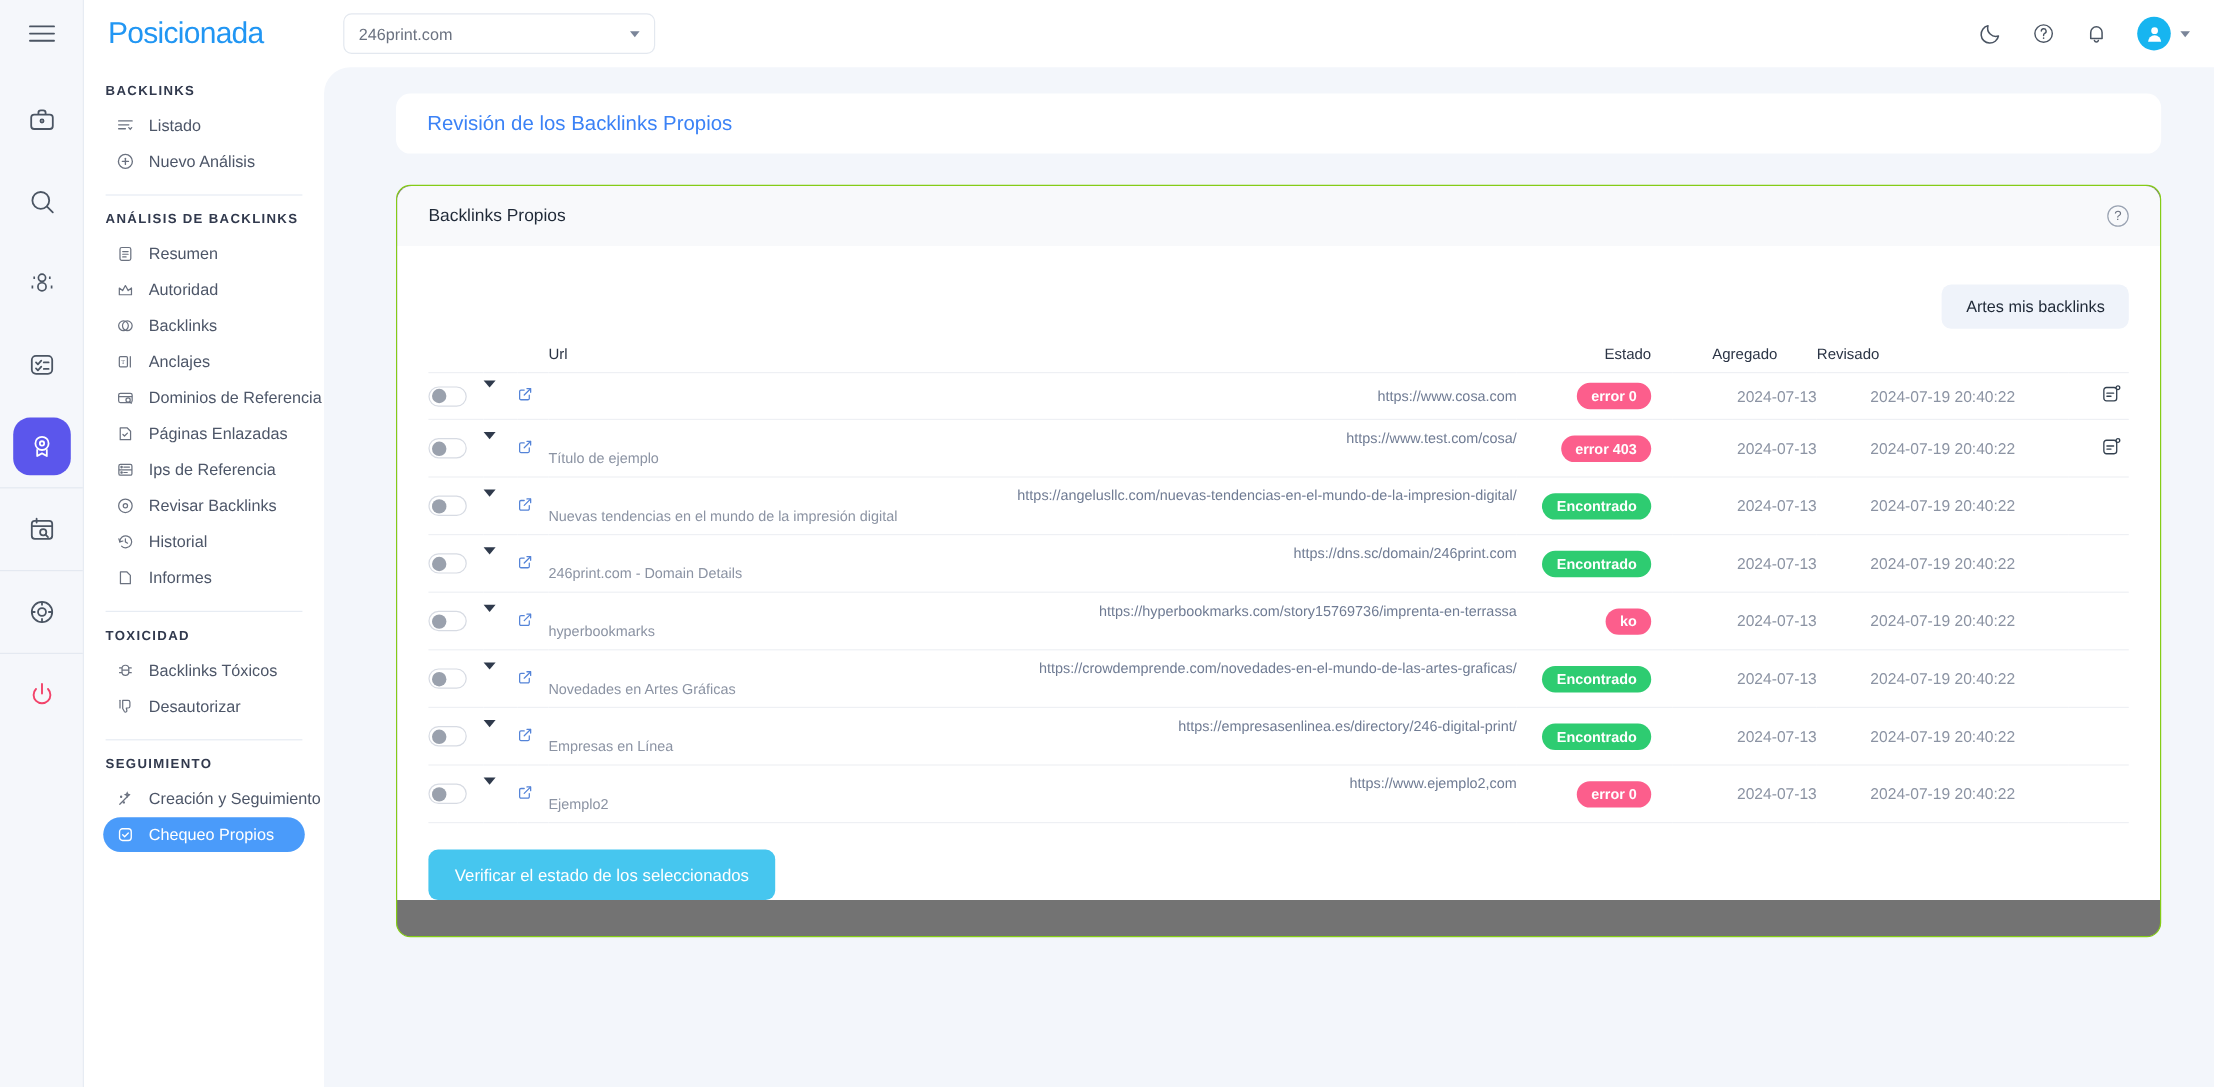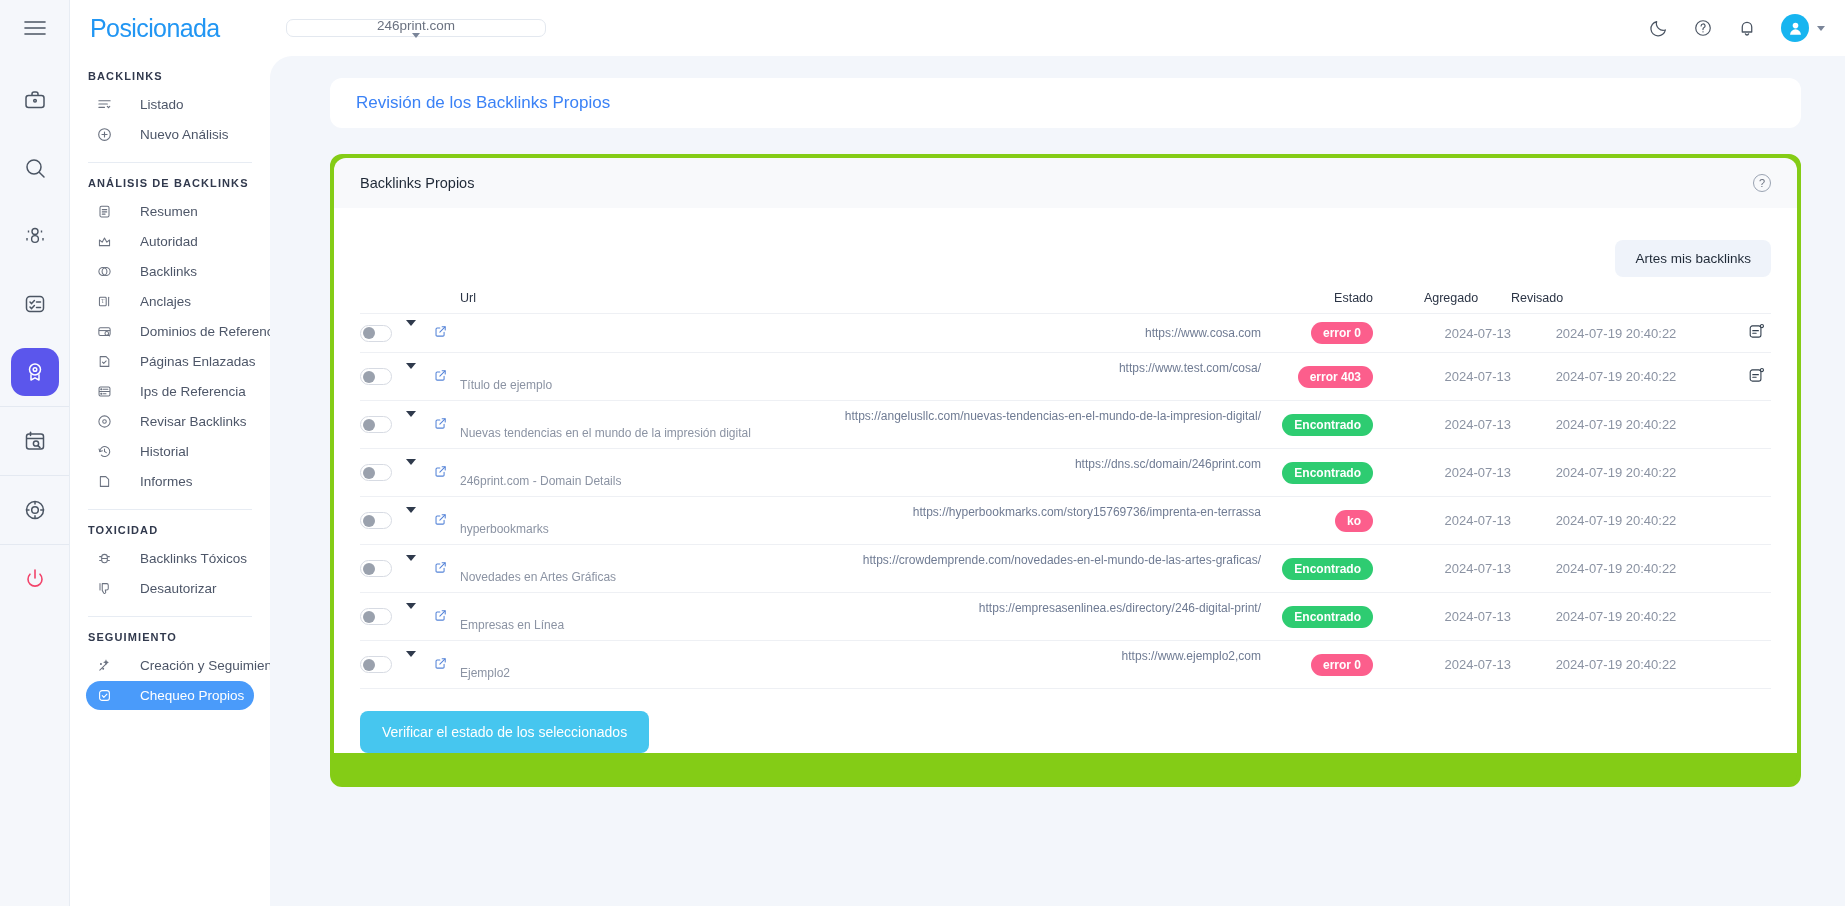--- a/index.html
+++ b/index.html
@@ -44,42 +44,41 @@
   .logo-wrap { height: 56px; display: flex; align-items: center; padding-left: 4px; }
   .logo-text {
     font-size: 25px; letter-spacing: -0.6px;
     color: #2196f3; font-weight: 400;
   }
   .nav-section-title {
     font-size: 11px; letter-spacing: 1.1px; color: #31394d;
     font-weight: 700; margin: 14px 0 8px 2px;
   }
   .nav-item {
-    display: flex; align-items: center; gap: 27px;
+    display: flex; align-items: center; gap: 11px;
     height: 29px; padding: 0 10px; margin: 1px 0;
     border-radius: 16px; cursor: pointer;
     color: #4d5668; font-size: 13.5px; white-space: nowrap;
   }
   .nav-item .nav-ico { width: 17px; height: 17px; flex: 0 0 17px; display: flex; align-items: center; justify-content: center; color: #6b7280; }
   .nav-item.active { background: #4a9bfa; color: #ffffff; }
   .nav-item.active .nav-ico { color: #ffffff; }
   .nav-divider { height: 1px; background: #e7ecf3; margin: 13px 2px 0 2px; }
 
   
   .main { flex: 1; height: 906px; display: flex; flex-direction: column; background: #ffffff; }
   .topbar {
     height: 56px; display: flex; align-items: center;
     padding: 0 20px 0 16px; background: #ffffff;
   }
   .domain-select {
-    width: 260px; height: 18px; border: 1px solid #e3e8ef; border-radius: 7px;
-    display: flex; align-items: center; justify-content: center;
+    width: 260px; height: 34px; border: 1px solid #e3e8ef; border-radius: 7px;
+    display: flex; align-items: center; justify-content: space-between;
     padding: 0 12px; font-size: 13.5px; color: #6b7280; cursor: pointer;
     background: #fff;
-    flex-direction: column;
   }
   .caret-sm { width: 0; height: 0; border-left: 4.5px solid transparent; border-right: 4.5px solid transparent; border-top: 5px solid #7a8599; }
   .topbar-right { margin-left: auto; display: flex; align-items: center; gap: 24px; }
   .top-ico { color: #4b5563; cursor: pointer; display: flex; align-items: center; }
   .avatar {
     width: 28px; height: 28px; border-radius: 50%;
     background: #17b5f0; display: flex; align-items: center; justify-content: center;
     color: #fff; cursor: pointer;
   }
   .avatar-wrap { display: flex; align-items: center; gap: 8px; }
@@ -87,21 +86,21 @@
   
   .content {
     flex: 1; background: #f3f6fb; border-top-left-radius: 22px;
     padding: 22px 44px 0 60px; overflow: hidden;
   }
   .card { background: #ffffff; border-radius: 12px; }
   .page-title-card {
     height: 50px; display: flex; align-items: center; padding: 0 26px;
     font-size: 17px; color: #3b82f6; margin-bottom: 26px;
   }
-  .panel { background: #84cc16; border-radius: 12px; border: 4px solid #84cc16; padding: 0 0 30px 0; }
+  .panel { background: #737373; border-radius: 12px; border: 1px solid #84cc16; padding: 0 0 30px 0; }
   .panel-head {
     height: 50px; display: flex; align-items: center; padding: 0 26px;
     font-size: 14.5px; color: #1f2937; background: #f8f9fb;
     border-top-left-radius: 12px; border-top-right-radius: 12px;
   }
   .help-circle {
     margin-left: auto; width: 18px; height: 18px; border-radius: 50%;
     border: 1px solid #9aa3b2; color: #6b7280; font-size: 11px;
     display: flex; align-items: center; justify-content: center; cursor: pointer;
   }

